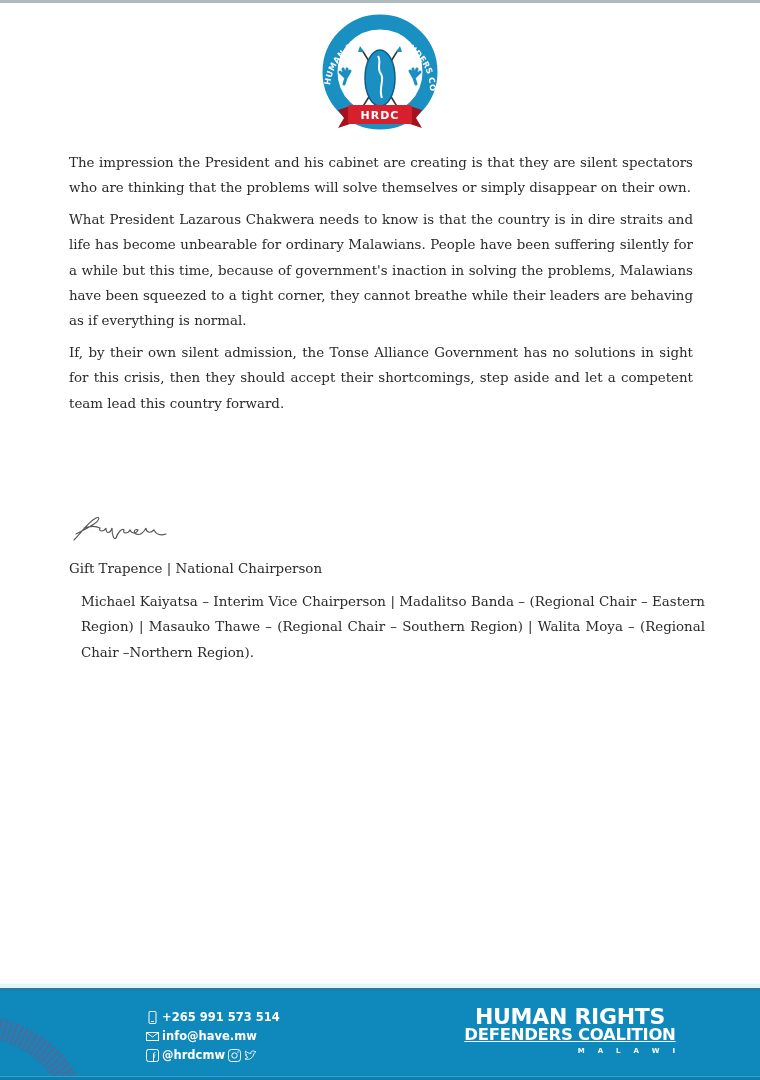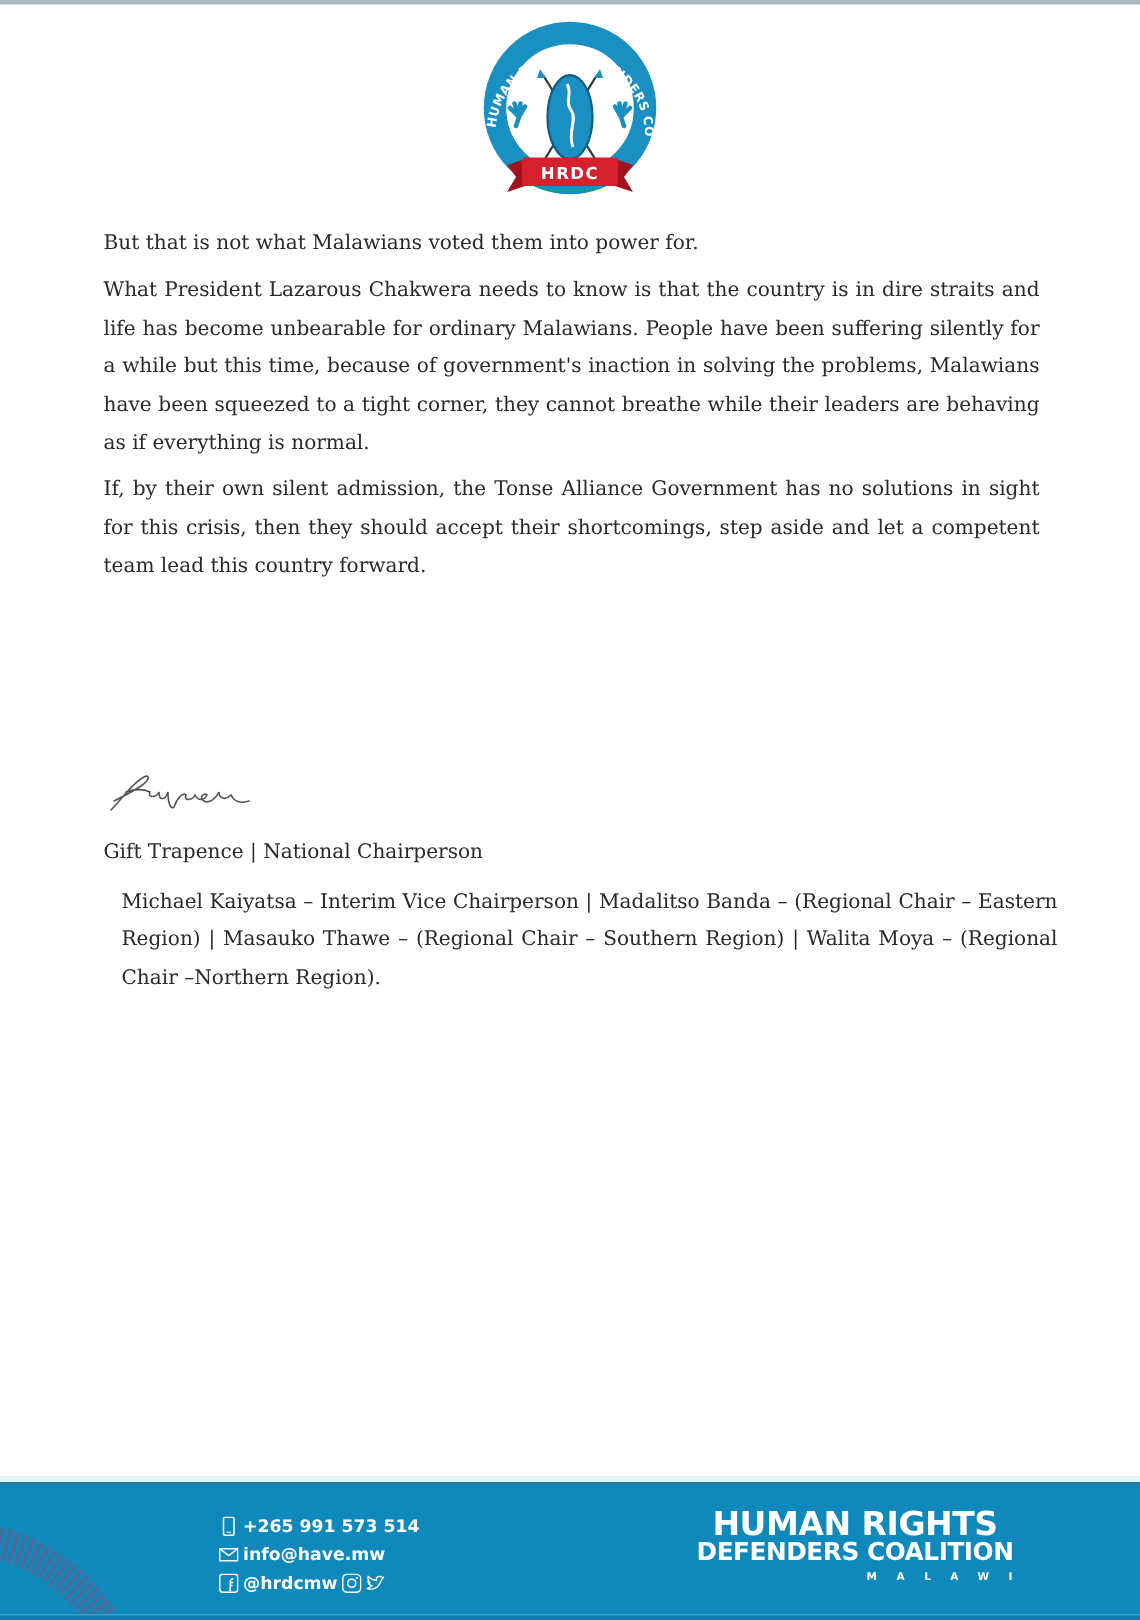--- a/index.html
+++ b/index.html
@@ -34,21 +34,21 @@
     font-family:"DejaVu Sans", "Liberation Sans", sans-serif;
     font-size:11.5px; line-height:19px; color:#ffffff; font-weight:bold;
   }
   .contact-row { display:flex; align-items:center; gap:3px; height:19px; }
   .ic { width:13px; height:13px; display:inline-block; }
   .brand {
     position:absolute; left:452px; top:18px; width:236px; text-align:center;
     font-family:"DejaVu Sans", "Liberation Sans", sans-serif; color:#ffffff; font-weight:bold;
   }
   .brand .l1 { font-size:22px; line-height:18px; letter-spacing:-0.3px; }
-  .brand .l2 { font-size:16.5px; line-height:18px; letter-spacing:-0.3px; }
+  .brand .l2 { font-size:16.5px; line-height:18px; letter-spacing:-0.3px;text-decoration:underline; }
   .brand .l3 { font-size:7px; letter-spacing:13px; line-height:12px; margin-top:1px; padding-left:13px;text-align:right; }
   .bottom-strip { position:absolute; left:0; bottom:0; width:760px; height:5px; background:#0d7eae; border-top:1px solid #3aa1cc; }
 </style>
 </head>
 <body>
 
 <div class="topline"></div>
 
 <svg class="logo" viewBox="0 0 160 124">
   <defs>
@@ -70,21 +70,21 @@
   <path d="M46 68 l-6 -6 m6 6 l-3 -9 m3 9 l1 -9 m-1 9 l4 -7 m-4 7 l-2 6" stroke="#1a8fc2" stroke-width="3" stroke-linecap="round" fill="none"></path>
   <path d="M114 68 l6 -6 m-6 6 l3 -9 m-3 9 l-1 -9 m1 9 l-4 -7 m4 7 l2 6" stroke="#1a8fc2" stroke-width="3" stroke-linecap="round" fill="none"></path>
 
   <path d="M38 100 L50 96 L50 114 L38 118 L44 108 Z" fill="#a3131d"></path>
   <path d="M122 100 L110 96 L110 114 L122 118 L116 108 Z" fill="#a3131d"></path>
   <rect x="48" y="95" width="64" height="19" rx="2" fill="#d6202e"></rect>
   <text x="80" y="109" text-anchor="middle" font-family="DejaVu Sans, sans-serif" font-size="11" font-weight="bold" fill="#ffffff" letter-spacing="1">HRDC</text>
 </svg>
 
 <div class="content">
-  <p>But that is not what Malawians voted them into power for.</p>
+  <p>The impression the President and his cabinet are creating is that they are silent spectators who are thinking that the problems will solve themselves or simply disappear on their own.</p>
   <p>What President Lazarous Chakwera needs to know is that the country is in dire straits and life has become unbearable for ordinary Malawians. People have been suffering silently for a while but this time, because of government's inaction in solving the problems, Malawians have been squeezed to a tight corner, they cannot breathe while their leaders are behaving as if everything is normal.</p>
   <p>If, by their own silent admission, the Tonse Alliance Government has no solutions in sight for this crisis, then they should accept their shortcomings, step aside and let a competent team lead this country forward.</p>
 </div>
 
 <svg class="signature" viewBox="0 0 110 35">
   <path d="M4 30 C12 22 18 12 26 8 C30 6 30 10 24 14 C18 18 10 22 6 24 M14 18 C20 16 26 16 30 18 C28 22 34 22 36 18 C36 24 40 24 42 18 C42 26 44 30 46 28 C48 22 52 18 54 20 C52 24 58 24 60 20 C62 24 66 24 68 20 C66 18 62 22 66 24 C70 26 74 22 76 18 C76 22 80 24 84 20 C86 24 90 26 96 24" fill="none" stroke="#555" stroke-width="1.1" stroke-linecap="round"></path>
 </svg>
 
 <div class="signatory">Gift Trapence | National Chairperson</div>
 <div class="officials">Michael Kaiyatsa – Interim Vice Chairperson | Madalitso Banda – (Regional Chair – Eastern Region) | Masauko Thawe – (Regional Chair – Southern Region) | Walita Moya – (Regional Chair –Northern Region).</div>

